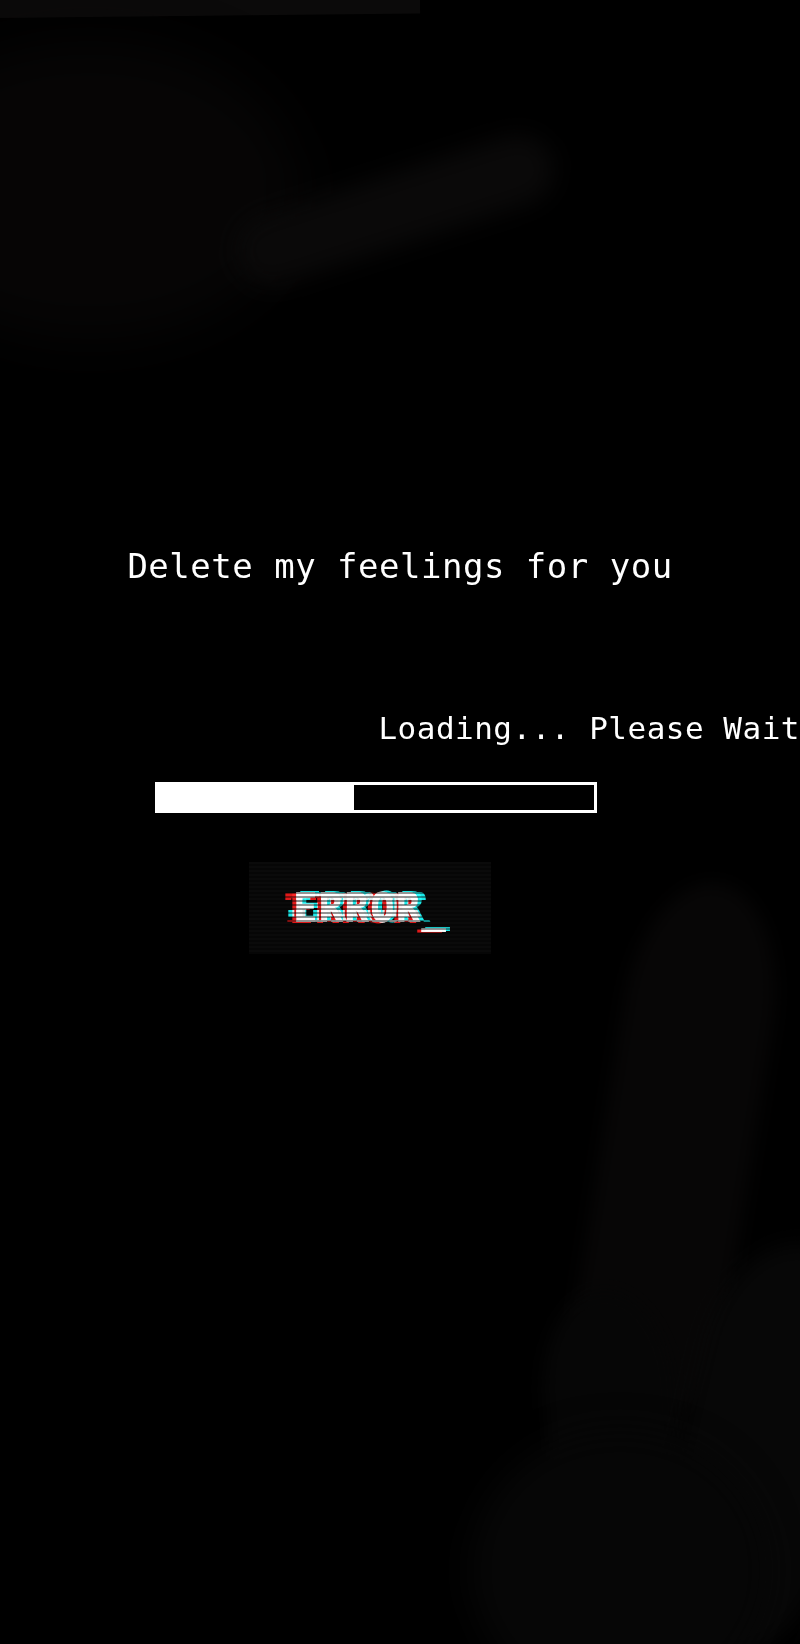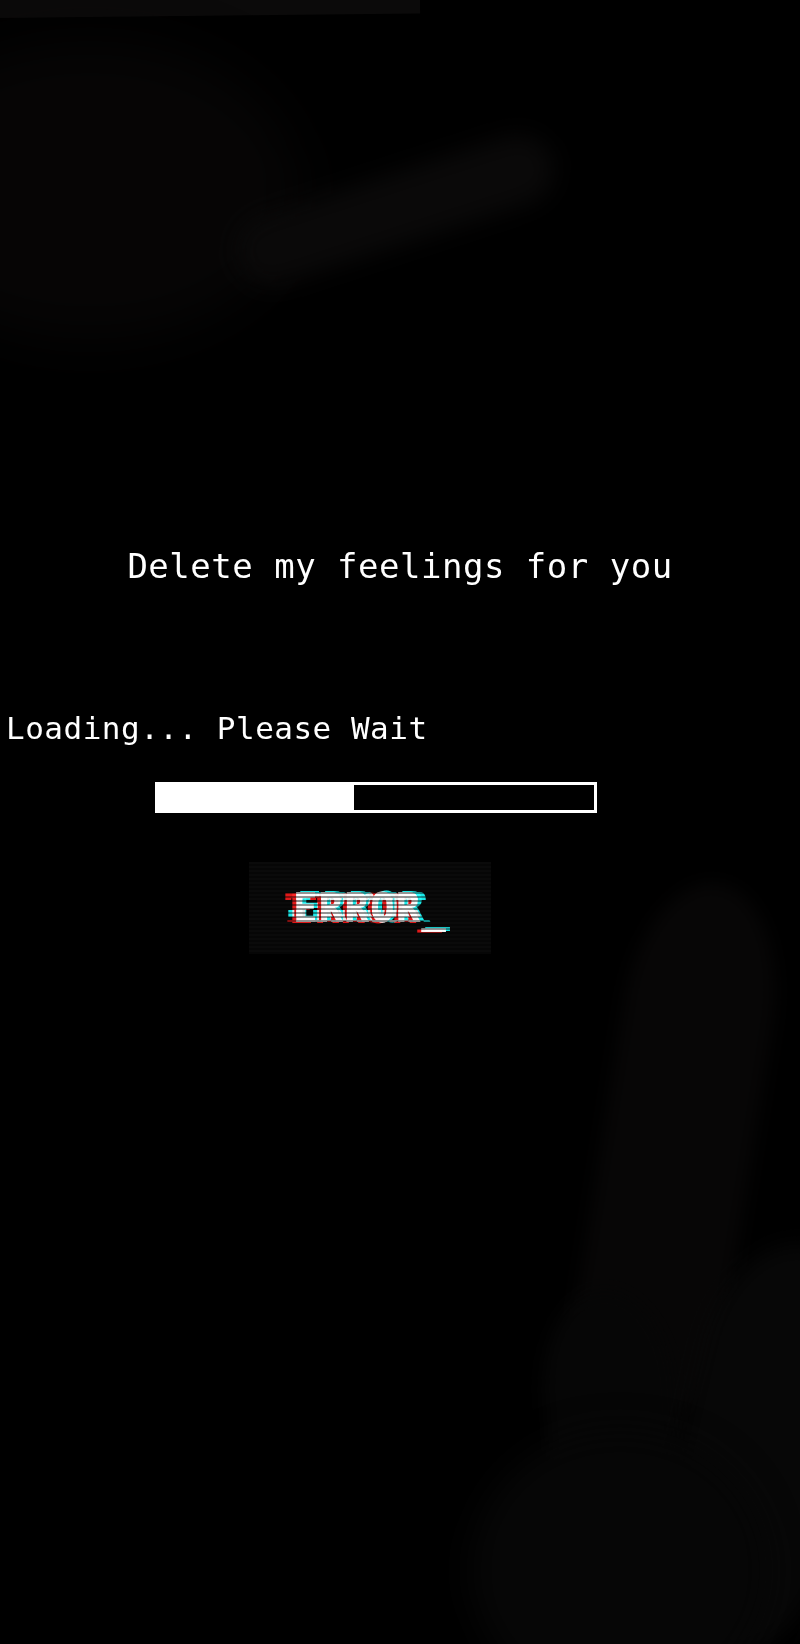--- a/index.html
+++ b/index.html
@@ -119,21 +119,21 @@
     letter-spacing: 0.5px;
     line-height: 1.1;
     white-space: pre;
   }
 
   .loading-line {
     position: absolute;
     left: 0;
     right: 0;
     top: 711px;
-    text-align: left;
+    text-align: right;
     color: #ffffff;
     font-size: 31px;
     letter-spacing: 0.5px;
     line-height: 1.1;
     white-space: pre;
     padding-left: 6px;
   }
 
   
   .progress-wrap {

